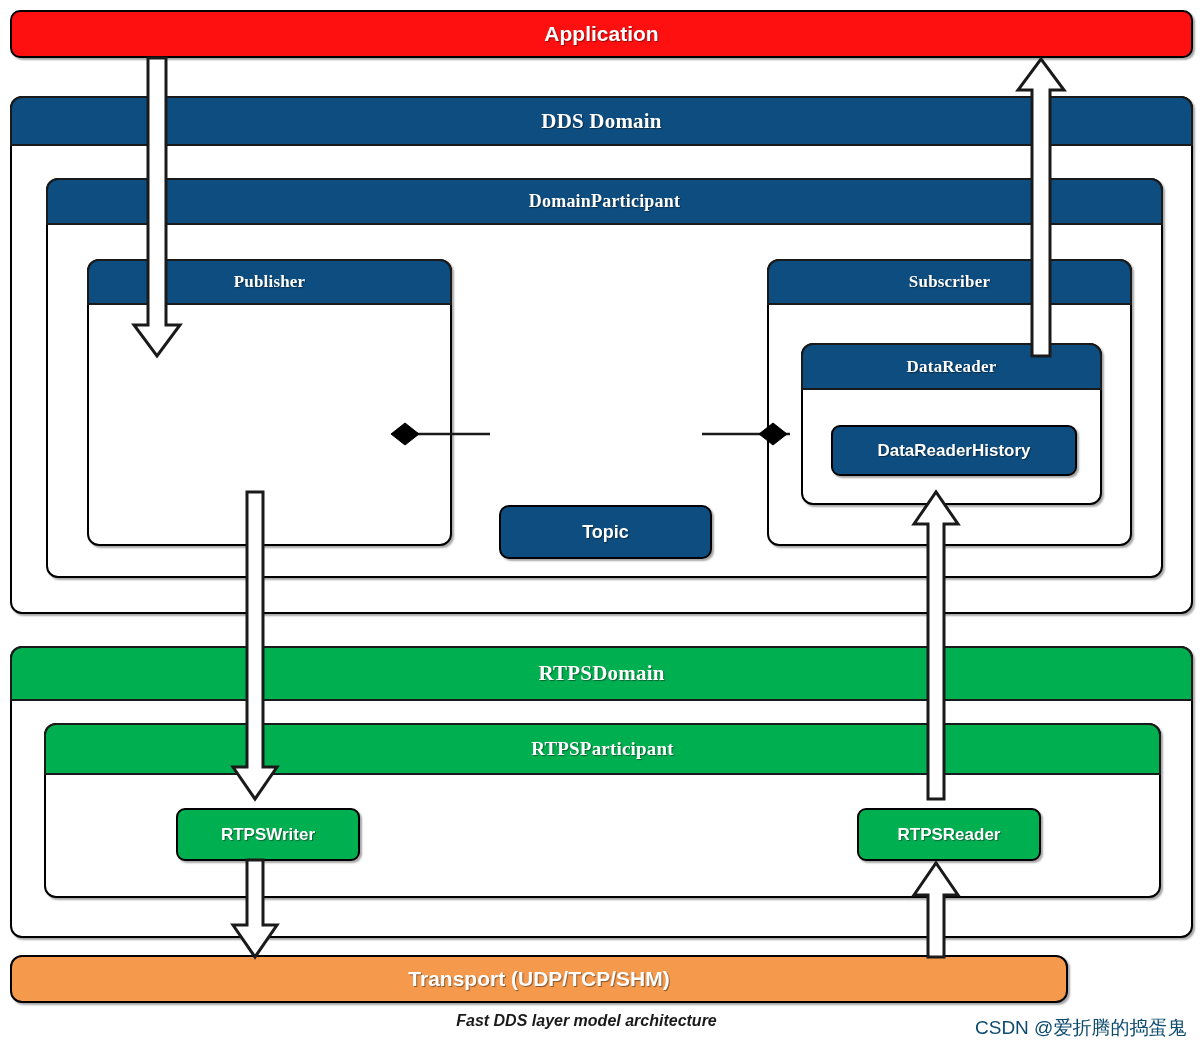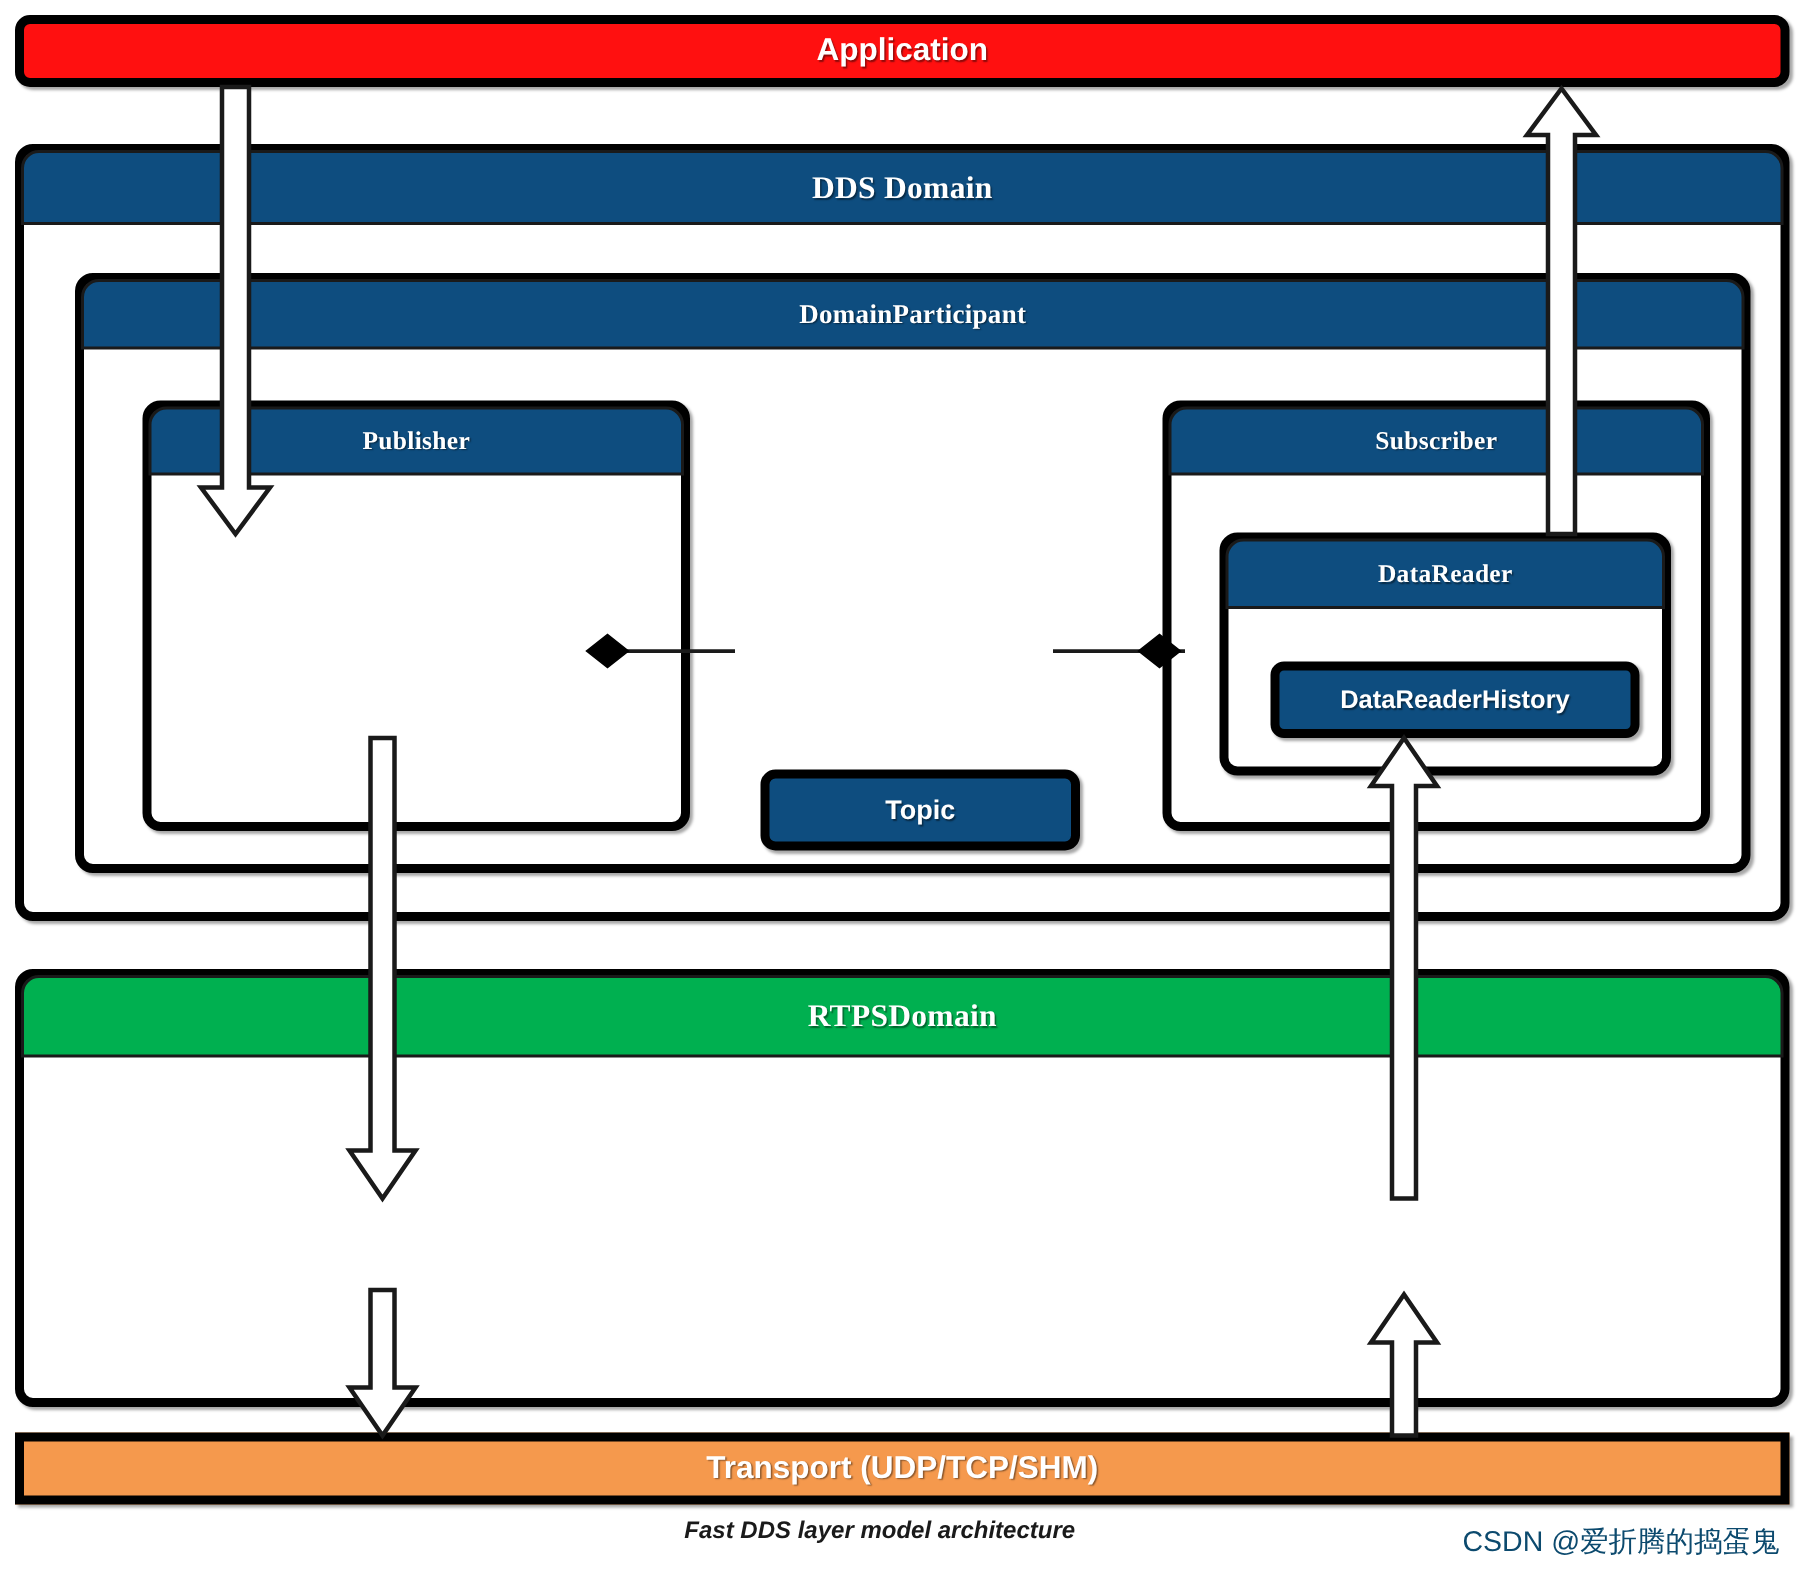--- a/index.html
+++ b/index.html
@@ -12,21 +12,21 @@
     width:1203px;
     height:1050px;
     overflow:hidden;
     background:#ffffff;
   }
 
   
   .box{
     position:absolute;
     box-sizing:border-box;
-    border:6px solid #000000;
+    border:2px solid #000000;
     border-radius:12px;
     background:#ffffff;
     box-shadow:2px 2px 2px rgba(0,0,0,.35);
   }
   .hdr{
     position:absolute;
     left:-2px;right:-2px;top:-2px;
     box-sizing:border-box;
     border:2px solid #1a1a1a;
     border-bottom-width:2px;
@@ -123,23 +123,36 @@
         <span>Topic</span>
       </div>
     </div>
   </div>
 
   <div class="box" style="left:10px;top:646px;width:1183px;height:292px;">
     <div class="hdr green" style="height:55px;font-size:21px;">
       <span>RTPSDomain</span>
     </div>
 
+    <div class="box" style="left:32px;top:75px;width:1117px;height:175px;">
+      <div class="hdr green" style="height:52px;font-size:19px;">
+        <span>RTPSParticipant</span>
+      </div>
+
+      <div class="box green solid" style="left:130px;top:83px;width:184px;height:53px;font-size:17px;border-radius:9px;">
+        <span>RTPSWriter</span>
+      </div>
+
+      <div class="box green solid" style="left:811px;top:83px;width:184px;height:53px;font-size:17px;border-radius:9px;">
+        <span>RTPSReader</span>
+      </div>
+    </div>
   </div>
 
-  <div class="box orange solid" style="left:10px;top:955px;width:1183px;height:48px;font-size:21px;border-radius:0;">
+  <div class="box orange solid" style="left:10px;top:955px;width:1058px;height:48px;font-size:21px;border-radius:12px;">
     <span>Transport (UDP/TCP/SHM)</span>
   </div>
 
   <svg id="wires" viewBox="0 0 1203 1050" xmlns="http://www.w3.org/2000/svg">
 
     <path d="M148,58 L166,58 L166,325 L180,325 L157,356 L134,325 L148,325 Z" fill="#ffffff" stroke="#1a1a1a" stroke-width="3" stroke-linejoin="miter"></path>
 
     <path d="M1050,356 L1050,90 L1064,90 L1041,59 L1018,90 L1032,90 L1032,356 Z" fill="#ffffff" stroke="#1a1a1a" stroke-width="3" stroke-linejoin="miter"></path>
 
     <path d="M247,492 L263,492 L263,767 L277,767 L255,799 L233,767 L247,767 Z" fill="#ffffff" stroke="#1a1a1a" stroke-width="3" stroke-linejoin="miter"></path>

